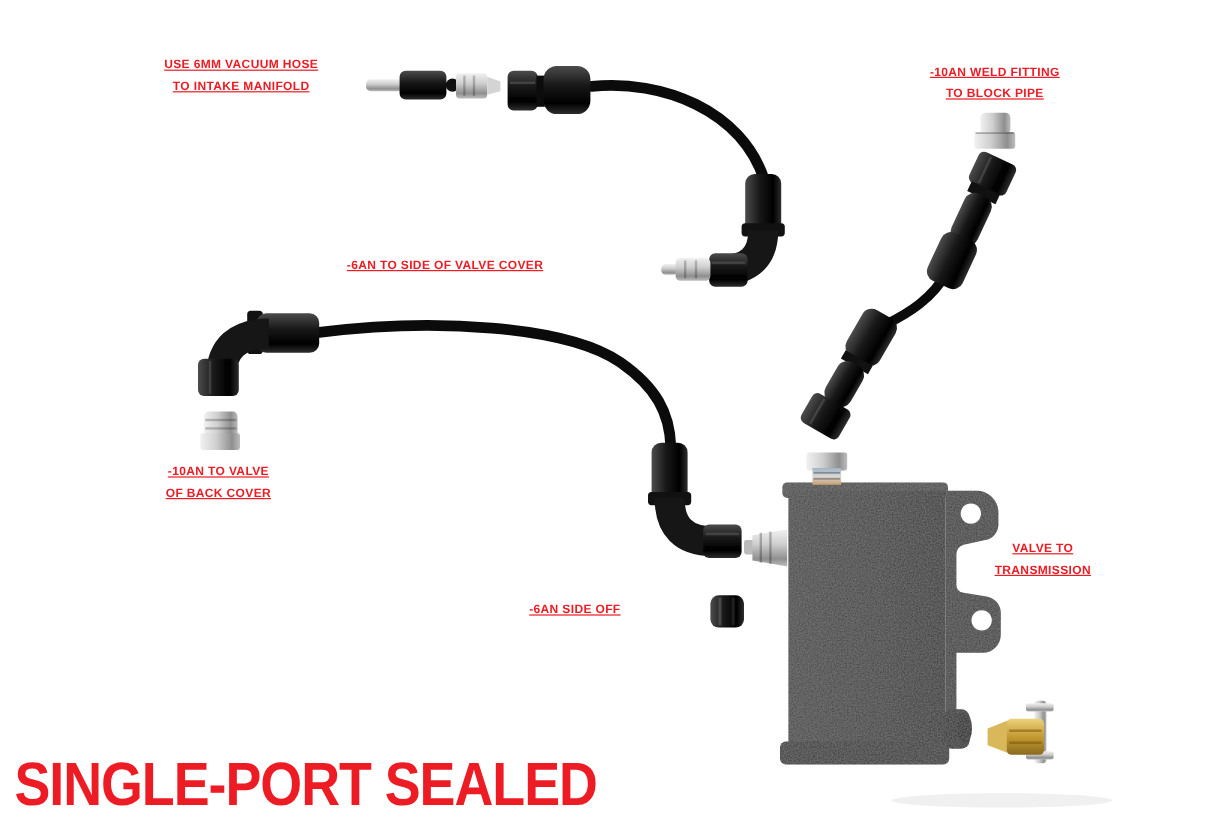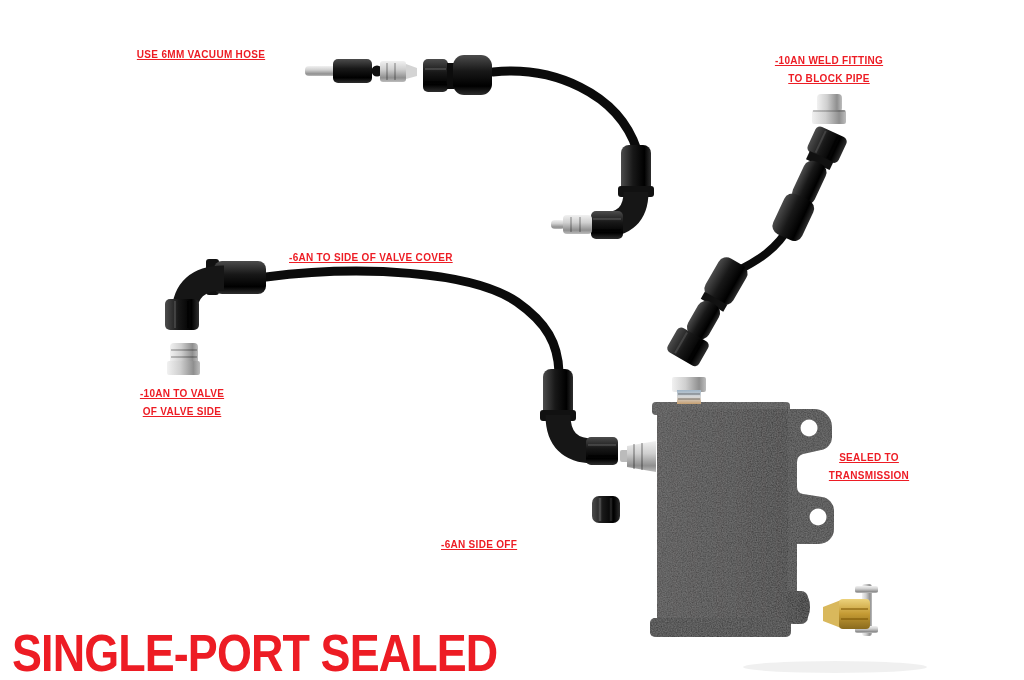--- a/index.html
+++ b/index.html
@@ -23,21 +23,21 @@
     position:absolute;
     color:var(--label-red);
     font-weight:bold;
     font-size:10px;
     line-height:17.5px;
     text-align:center;
     letter-spacing:0.3px;
     text-decoration:underline;
   }
   .label span{display:block;}
-  .label.single{text-align:left;white-space:nowrap;margin-top:36px;}
+  .label.single{text-align:left;white-space:nowrap;}
   .big-title{
     position:absolute;
     left:12px;top:624px;
     color:var(--label-red);
     font-weight:bold;
     font-size:51px;
     letter-spacing:-1px;
     white-space:nowrap;
     transform:scaleX(0.88);
     transform-origin:left center;
@@ -228,38 +228,39 @@
       <rect x="855" y="626" width="23" height="7" rx="2" fill="url(#silverV)"></rect>
       <polygon points="823,607 841,600 841,628 823,621" fill="#d9b85c"></polygon>
       <rect x="839" y="599" width="31" height="30" rx="4" fill="url(#brassG)"></rect>
       <line x1="841" y1="609" x2="868" y2="609" stroke="rgba(120,80,0,0.5)" stroke-width="2"></line>
       <line x1="841" y1="619" x2="868" y2="619" stroke="rgba(120,80,0,0.5)" stroke-width="2"></line>
     </g>
   </svg>
 
   <div class="label" style="left:97px;top:46px;width:208px">
     <span>USE 6MM VACUUM HOSE</span>
+    <span>TO INTAKE MANIFOLD</span>
   </div>
 
   <div class="label" style="left:738px;top:52px;width:182px">
     <span>-10AN WELD FITTING</span>
     <span>TO BLOCK PIPE</span>
   </div>
 
   <div class="label single" style="left:289px;top:213px">
     <span>-6AN TO SIDE OF VALVE COVER</span>
   </div>
 
   <div class="label" style="left:93px;top:385px;width:178px">
     <span>-10AN TO VALVE</span>
-    <span>OF VALVE SIDE</span>
+    <span>OF BACK COVER</span>
   </div>
 
   <div class="label" style="left:798px;top:449px;width:142px">
-    <span>SEALED TO</span>
+    <span>VALVE TO</span>
     <span>TRANSMISSION</span>
   </div>
 
   <div class="label single" style="left:441px;top:500px">
     <span>-6AN SIDE OFF</span>
   </div>
 
   <div class="big-title">SINGLE-PORT SEALED</div>
 </div>
 

